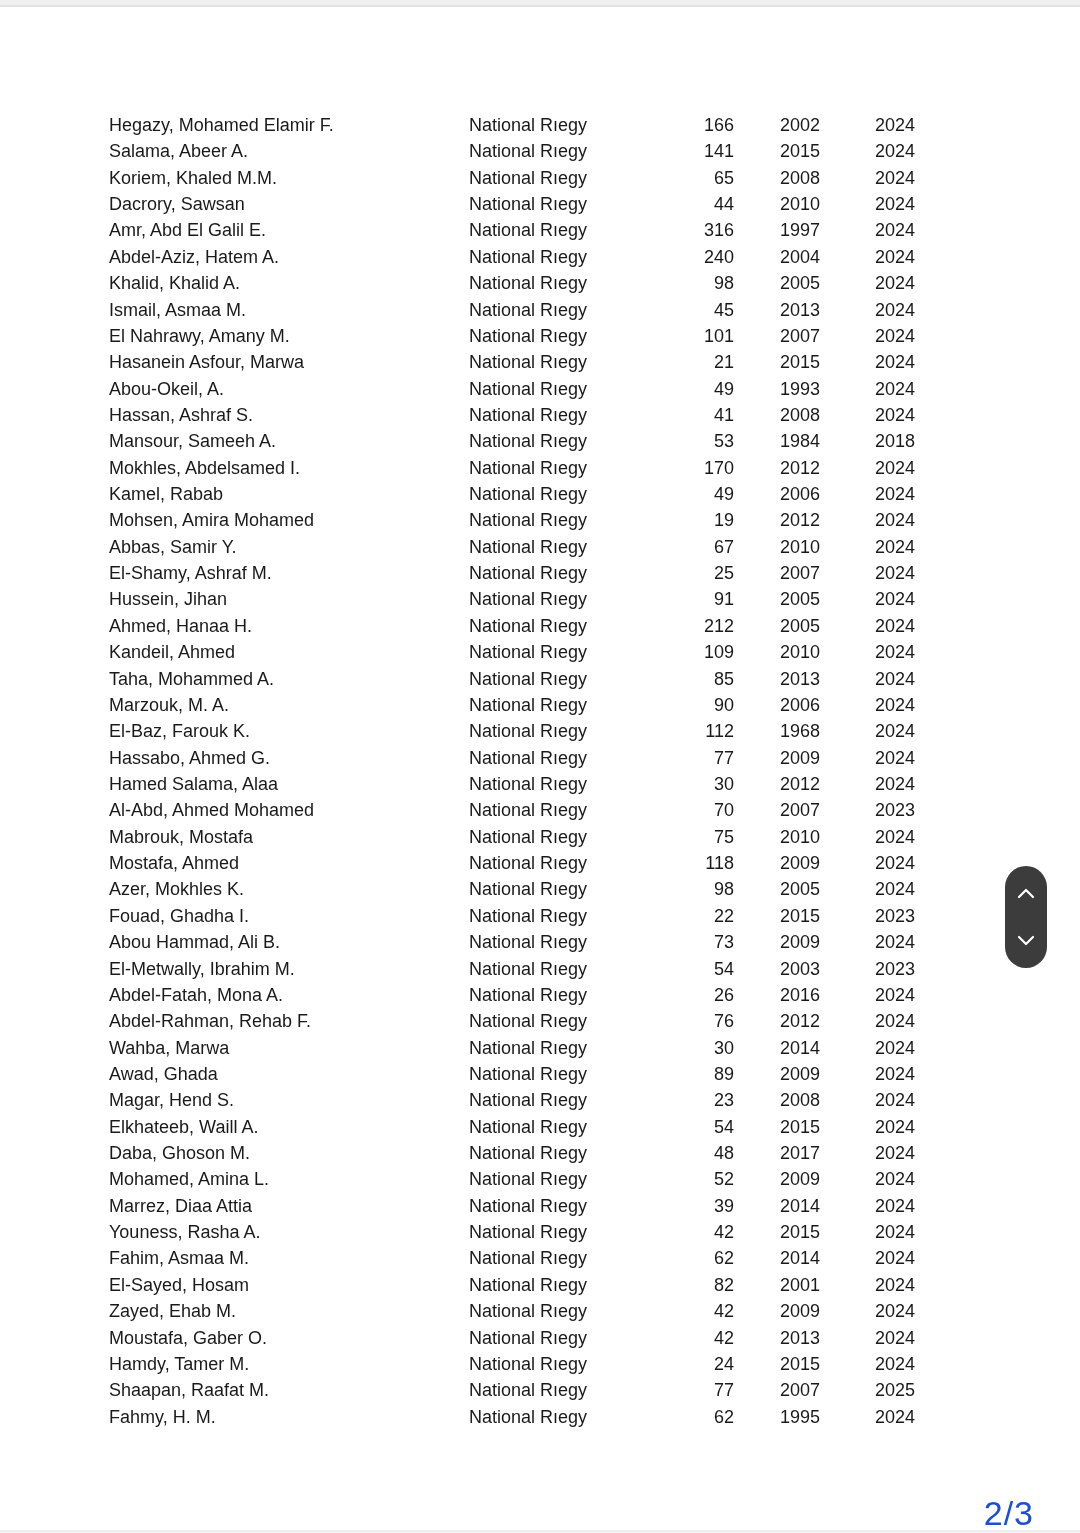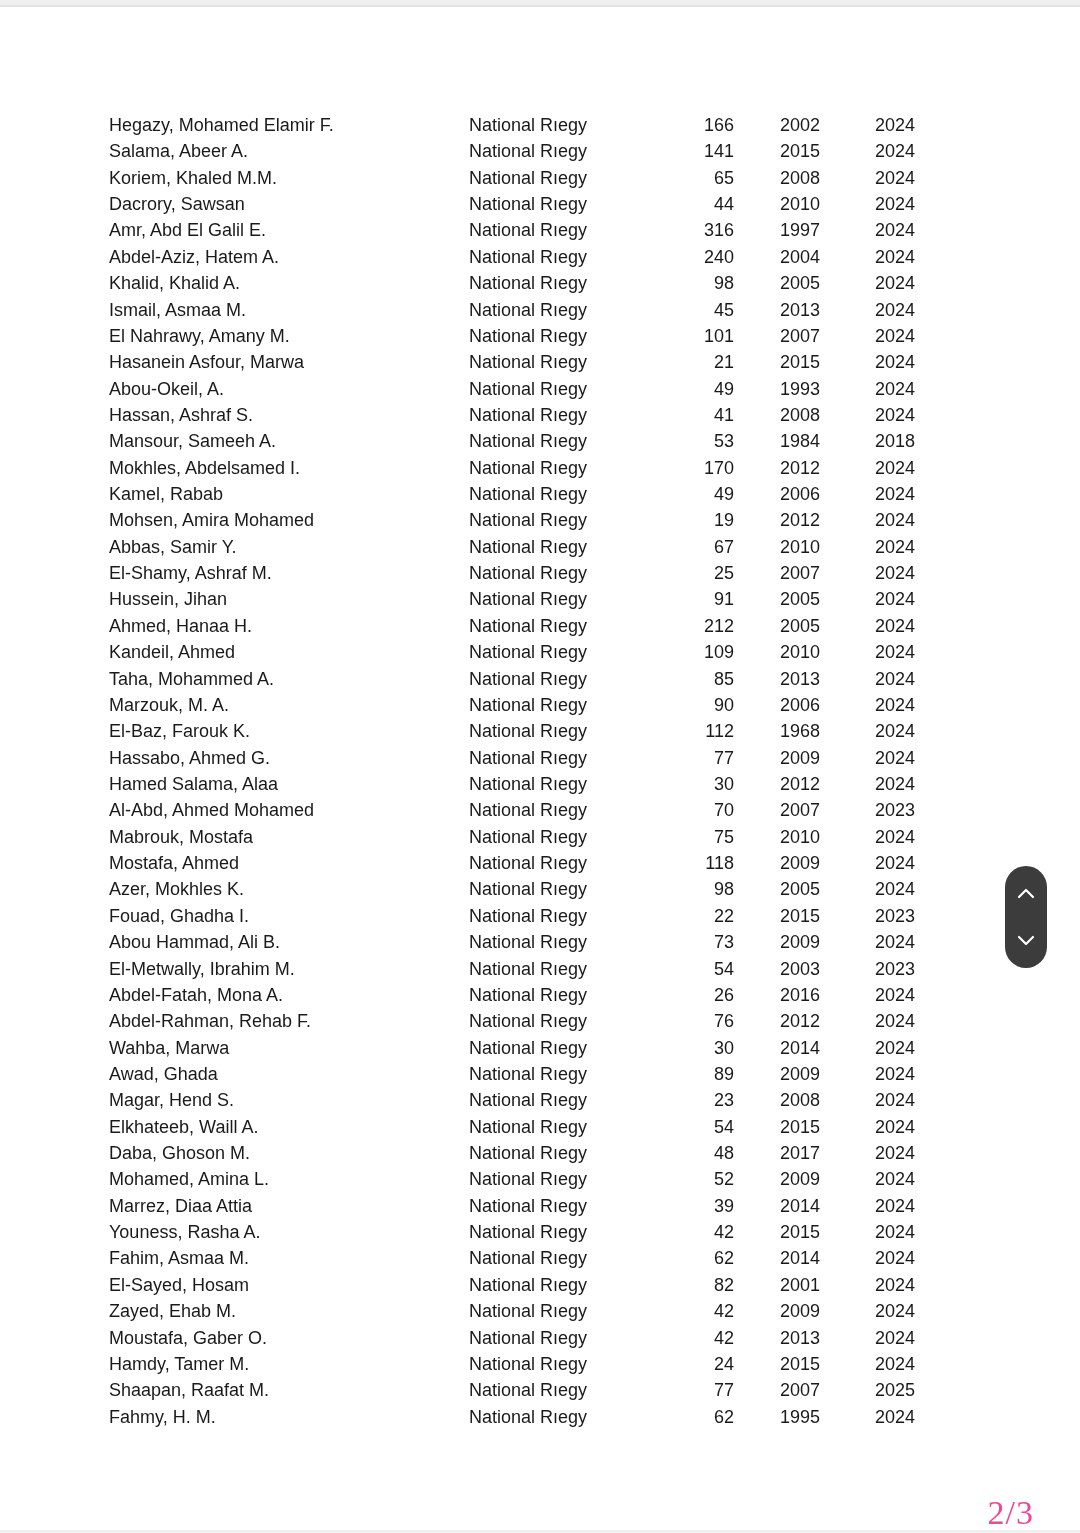--- a/index.html
+++ b/index.html
@@ -81,22 +81,22 @@
       justify-content: center;
       cursor: pointer;
     }
     .nav-btn svg { display: block; }
 
     .page-indicator {
       position: absolute;
       right: 46px;
       bottom: 0px;
       font-size: 34px;
-      color: #ec4899;
-      font-family: Liberation Serif, serif;
+      color: #1d4ed8;
+      font-family: Liberation Sans, sans-serif;
       letter-spacing: 1px;
       line-height: 40px;
       margin-top: 8px;
     }
   </style>
 </head>
 <body>
 
 <div class="top-strip"></div>
 

